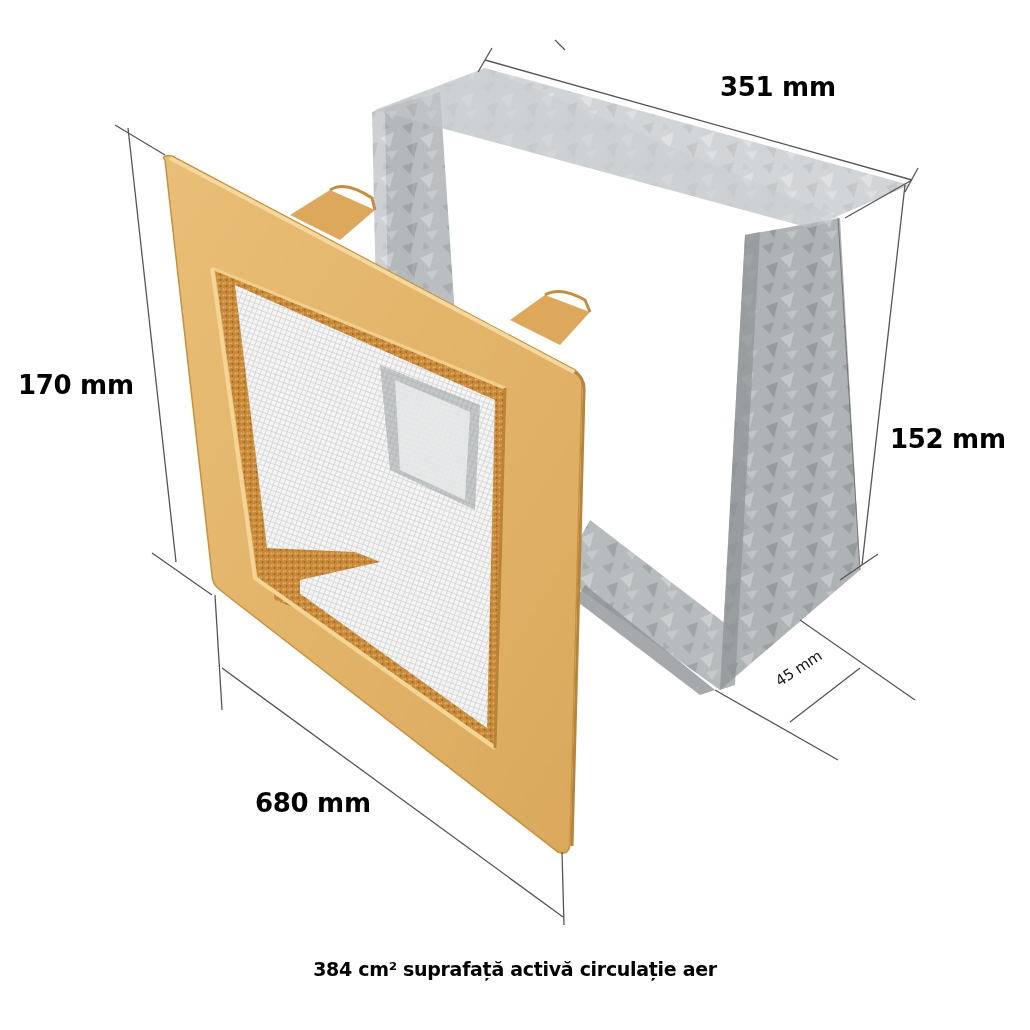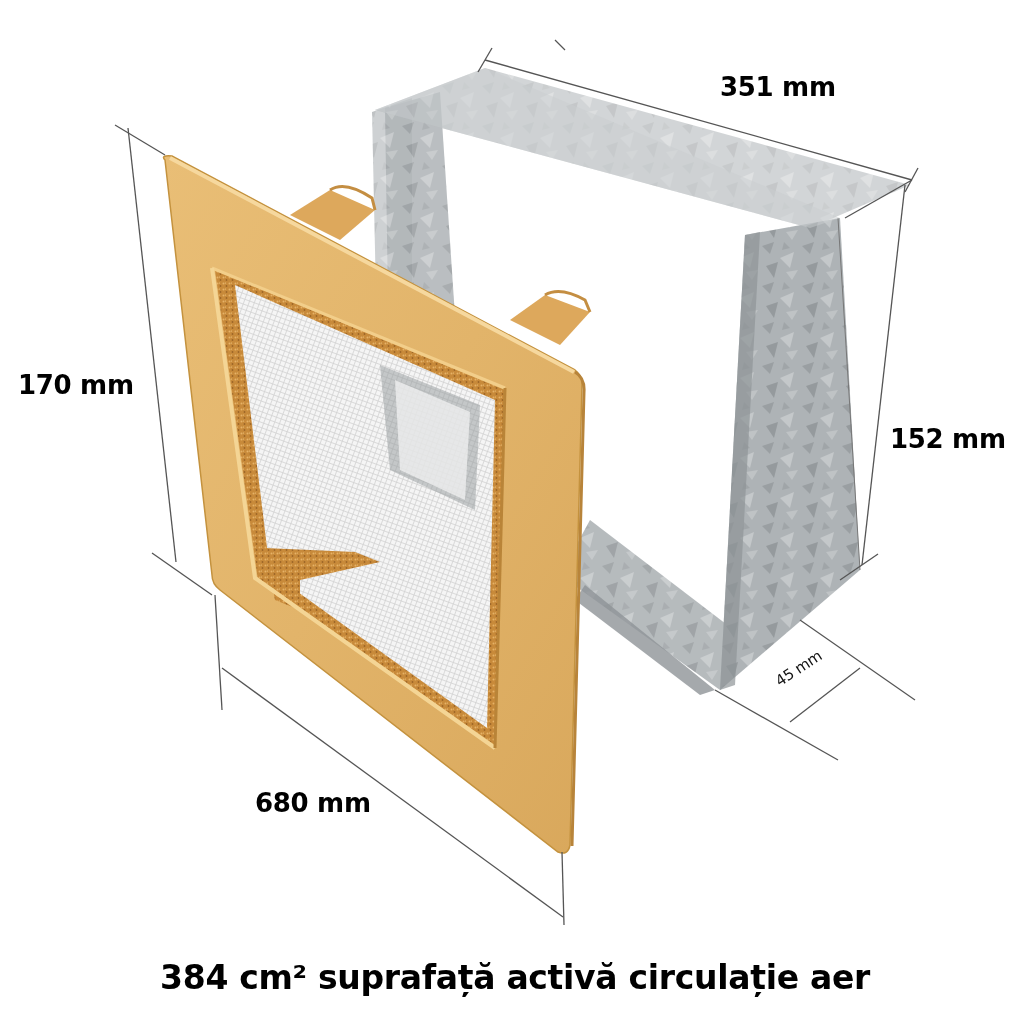--- a/index.html
+++ b/index.html
@@ -20,21 +20,21 @@
     #lbl-370 { left: 255px; top: 788px; }
     #lbl-45 {
       left: 782px; top: 672px;
       font-size: 15px; font-weight: normal; color: #111;
       transform: rotate(-33deg); transform-origin: left bottom;
     }
     #caption {
       position: absolute; left: 0; right: 0; top: 958px;
       text-align: center;
       font-family: "DejaVu Sans", sans-serif;
-      font-weight: bold; font-size: 33px; color: #000;
+      font-weight: bold; font-size: 19px; color: #000;
       letter-spacing: -0.3px;
     }
   </style>
 </head>
 <body>
 
 <div id="stage">
   <svg width="1030" height="1030" viewBox="0 0 1030 1030" xmlns="http://www.w3.org/2000/svg">
     <defs>
       <pattern id="mesh" width="5" height="5" patternUnits="userSpaceOnUse" patternTransform="rotate(20)">

